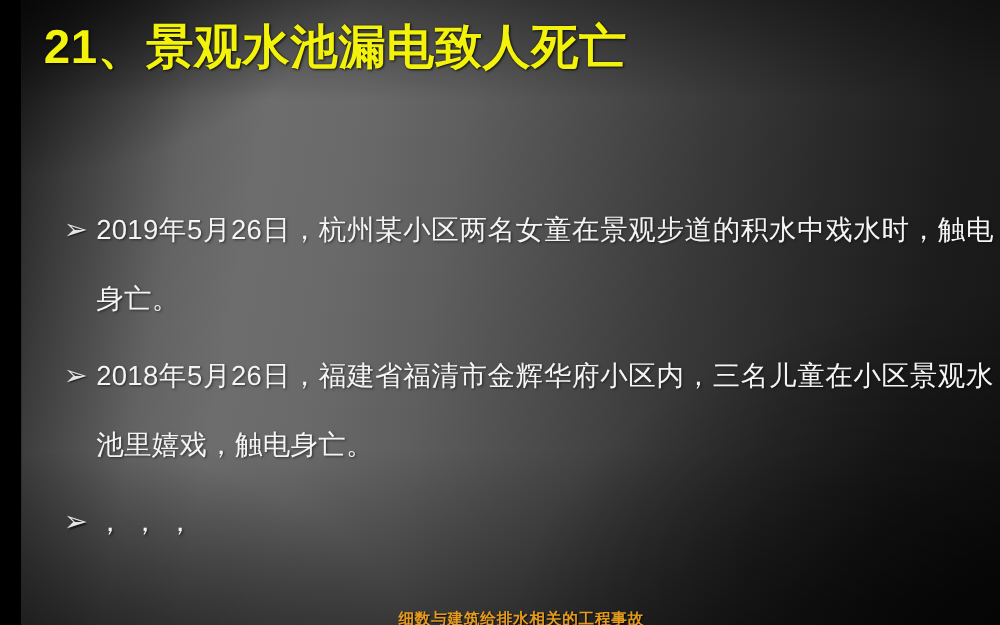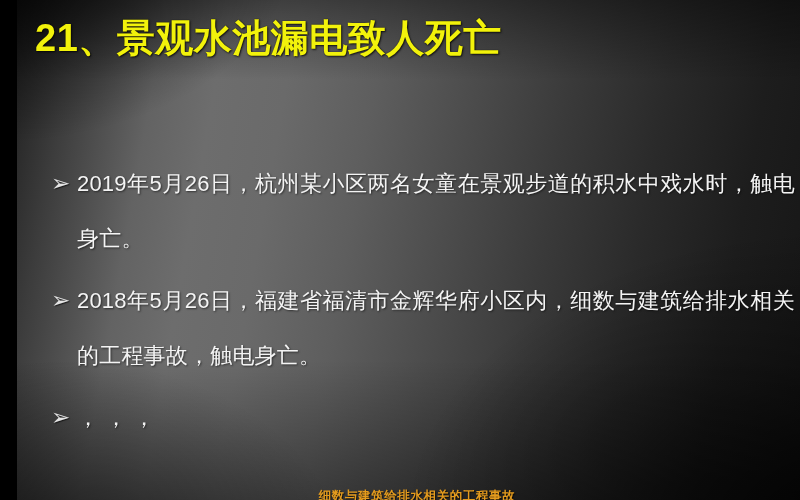--- a/index.html
+++ b/index.html
@@ -120,21 +120,21 @@
 
   <div class="body-block">
 
     <div class="bullet-row">
       <span class="bullet-marker">➢</span>
       <span class="bullet-text">2019年5月26日，杭州某小区两名女童在景观步道的积水中戏水时，触电身亡。</span>
     </div>
 
     <div class="bullet-row">
       <span class="bullet-marker">➢</span>
-      <span class="bullet-text">2018年5月26日，福建省福清市金辉华府小区内，细数与建筑给排水相关的工程事故，触电身亡。</span>
+      <span class="bullet-text">2018年5月26日，福建省福清市金辉华府小区内，三名儿童在小区景观水池里嬉戏，触电身亡。</span>
     </div>
 
     <div class="bullet-row">
       <span class="bullet-marker">➢</span>
       <span class="bullet-text short">，，，</span>
     </div>
 
   </div>
 
   <div class="footer">

